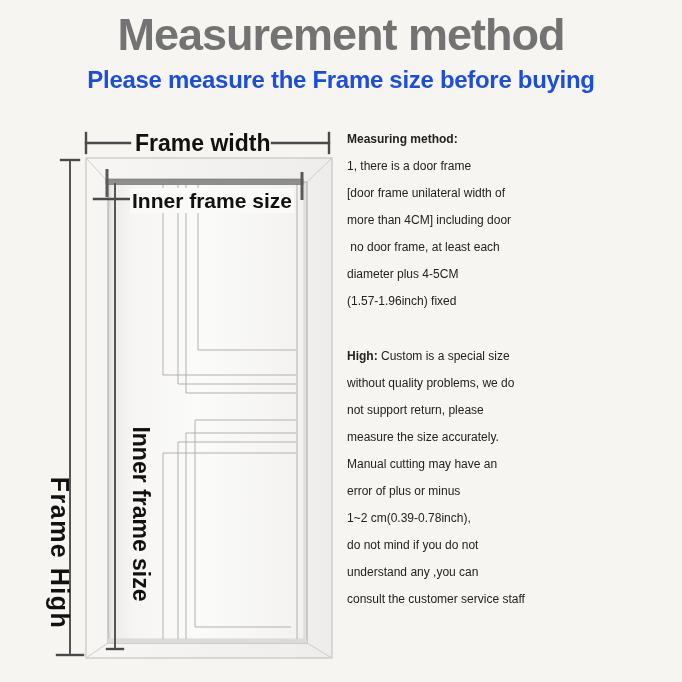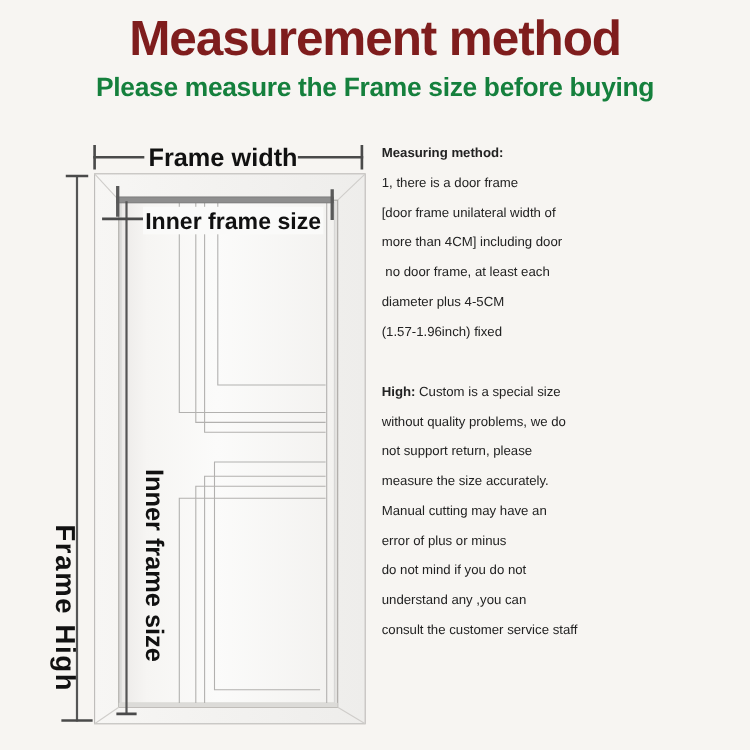--- a/index.html
+++ b/index.html
@@ -8,26 +8,26 @@
     width:682px;height:682px;
     background:#f7f5f2;
     overflow:hidden;
     font-family:"Liberation Sans",sans-serif;
   }
   
   .hdr{position:absolute;top:0;left:0;width:100%;text-align:center;}
   .title{
     margin-top:9px;
     font-size:45px;font-weight:800;letter-spacing:-1px;
-    color:#7f1d1d;
+    color:#737373;
   }
   .subtitle{
     margin-top:5px;
     font-size:24px;font-weight:700;letter-spacing:-0.3px;
-    color:#15803d;
+    color:#1d4ed8;
   }
   
   .content{
     position:absolute;left:347px;top:126px;width:333px;
     font-size:12px;line-height:27px;color:#222;
   }
   .content .line{white-space:pre;}
   .blk-heading{font-weight:700;}
   .tips{margin-top:28px;}
   
@@ -157,20 +157,21 @@
           <div class="line">without quality problems, we do</div>
 
           <div class="line">not support return, please</div>
 
           <div class="line">measure the size accurately.</div>
 
           <div class="line">Manual cutting may have an</div>
 
           <div class="line">error of plus or minus</div>
 
+          <div class="line">1~2 cm(0.39-0.78inch),</div>
 
           <div class="line">do not mind if you do not</div>
 
           <div class="line">understand any ,you can</div>
 
           <div class="line">consult the customer service staff</div>
         </div>
     </div>
 
   </div>

